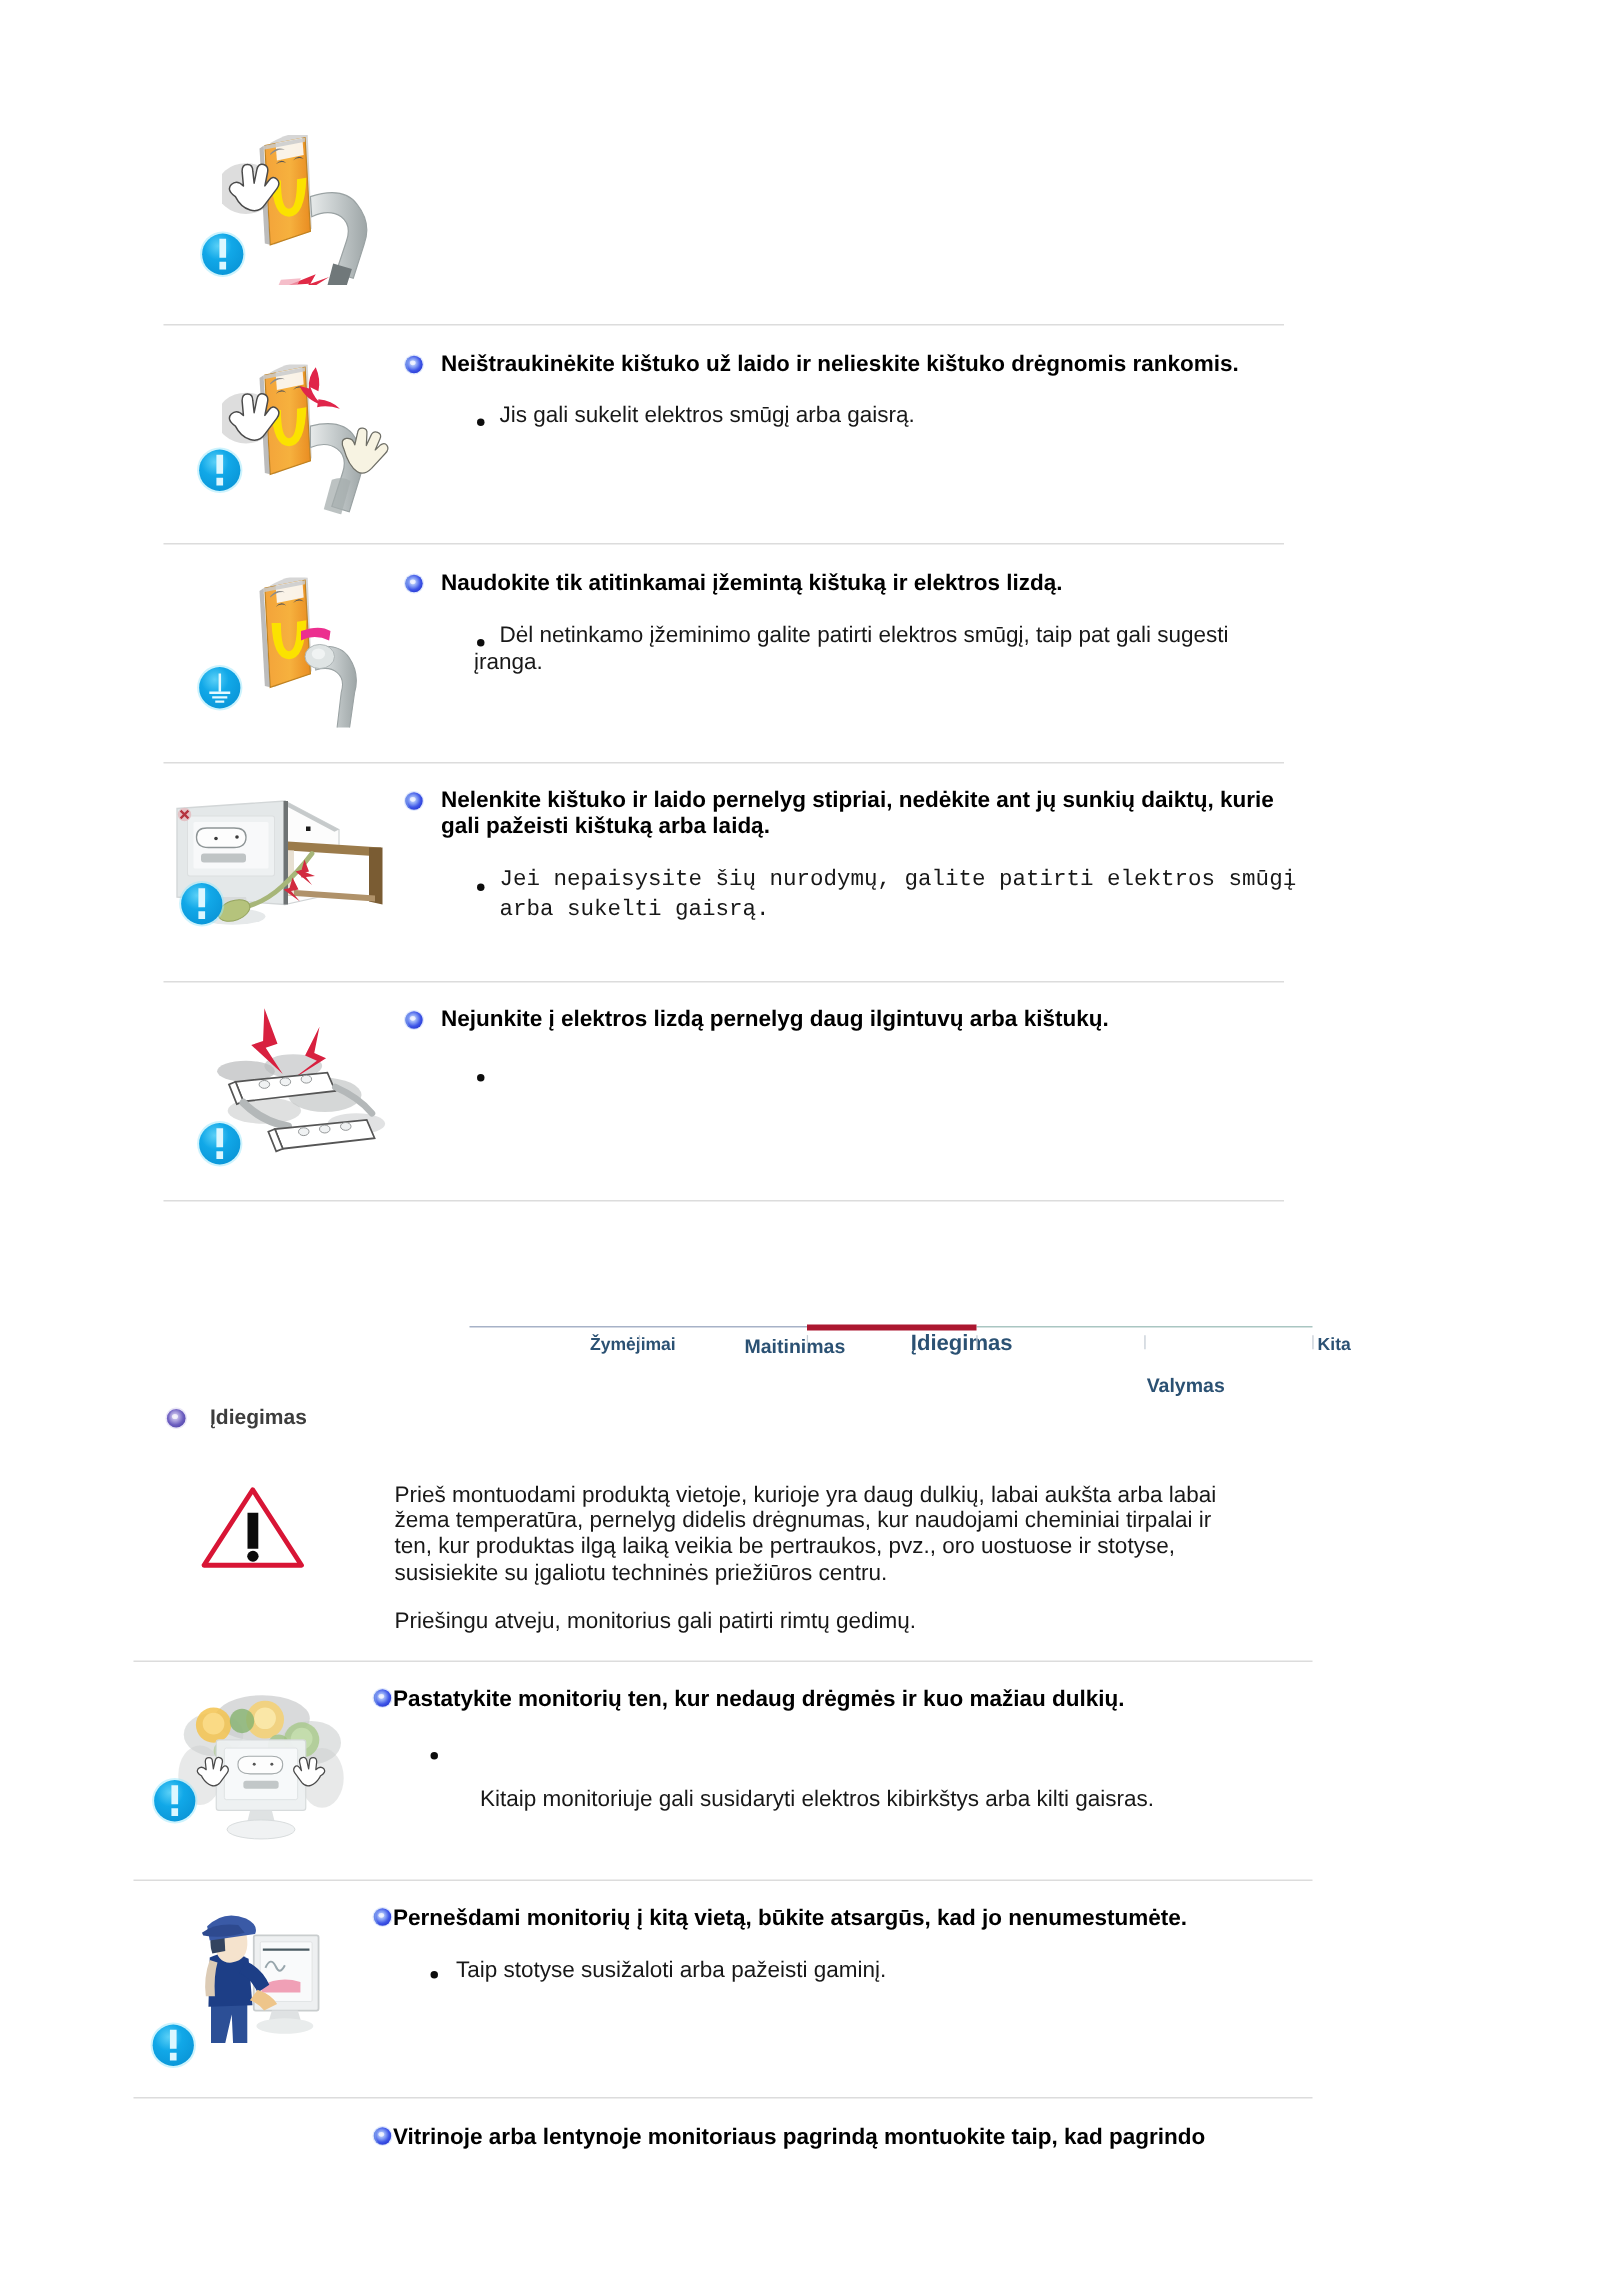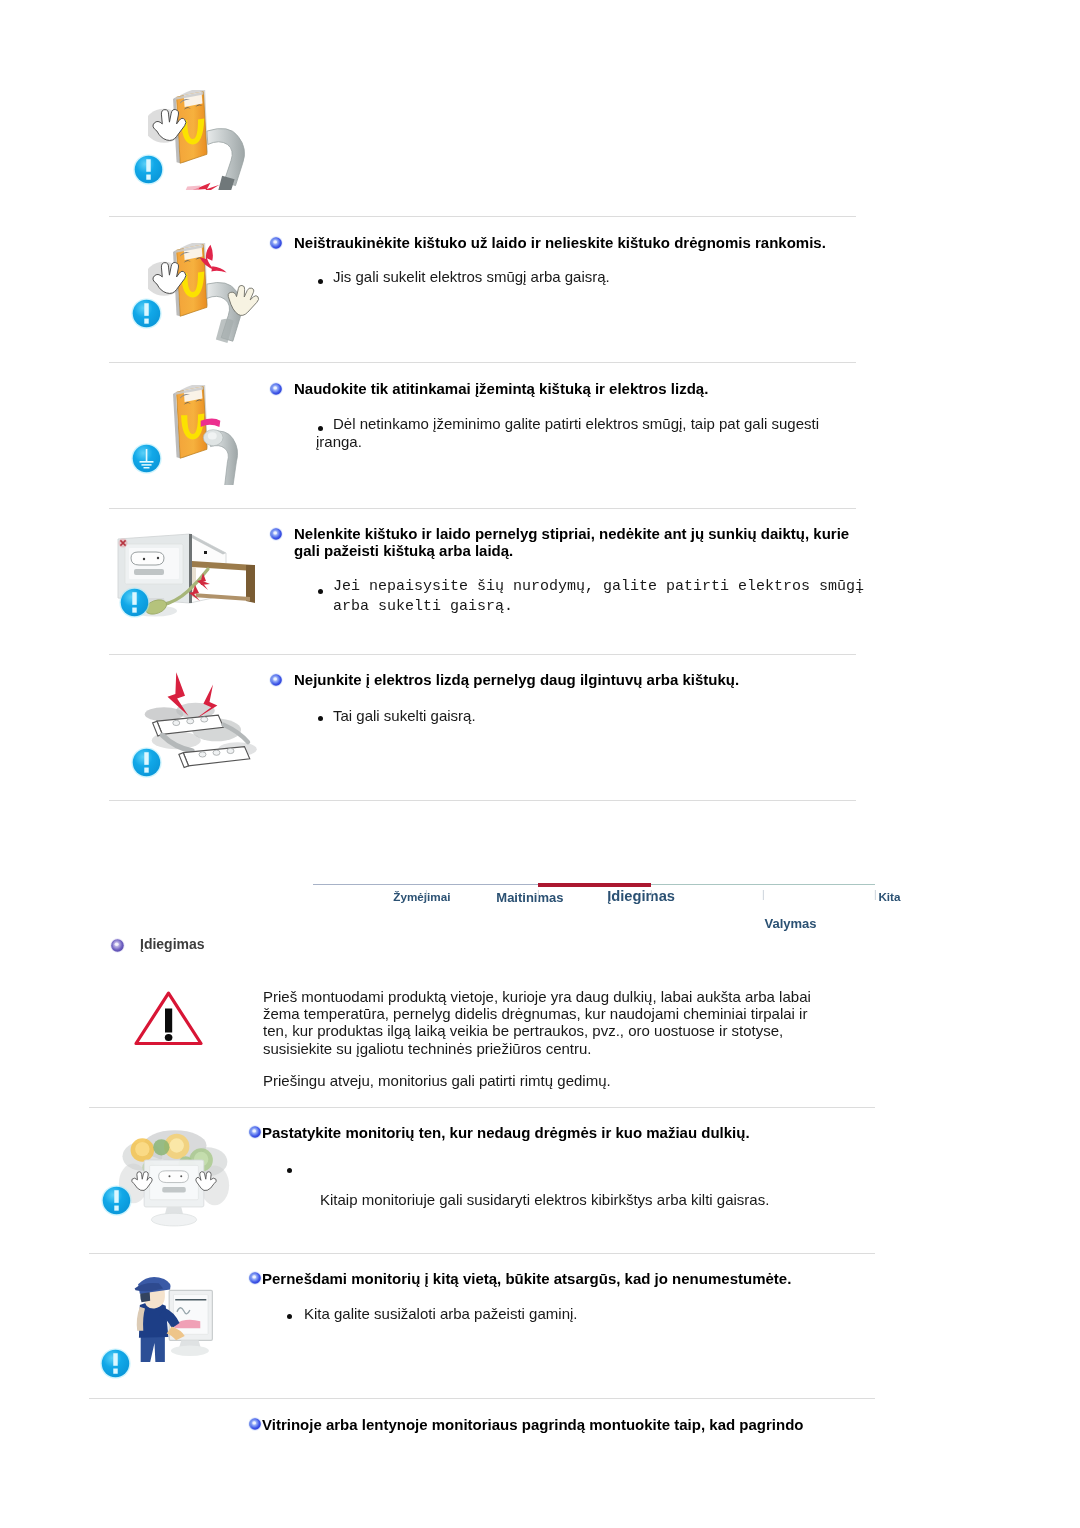--- a/index.html
+++ b/index.html
@@ -279,21 +279,20 @@
  <svg width="14" height="14" viewBox="0 0 14 14">
   <circle cx="7" cy="7" r="6.7" fill="#b6c9f8" opacity="0.45"></circle>
   <circle cx="7" cy="7" r="5.8" fill="url(#gGem)"></circle>
   <path d="M7 1.2 A5.8 5.8 0 0 0 7 12.8 A4.4 5.8 0 0 1 7 1.2 Z" fill="#8fb6e8" opacity="0.45"></path>
   <ellipse cx="6.2" cy="5.9" rx="1.9" ry="1.6" fill="#ffffff" opacity="0.7"></ellipse>
   <path d="M2.3 4.4 A5.8 5.8 0 0 0 2.6 10.2 A4.6 5.2 0 0 1 2.3 4.4 Z" fill="#bfe4ef" opacity="0.75"></path>
  </svg>
 </div>
 <div class="head" style="left:294px;top:670px;width:600px;">Nejunkite į elektros lizdą pernelyg daug ilgintuvų arba kištukų.</div>
 <div class="dot" style="left:318px;top:716px;"></div>
-<div class="body-t" style="left:333px;top:706px;width:600px;">Tai gali sukelti gaisrą.</div>
 <div class="rule" style="left:109px;top:800px;width:747px;"></div>
 
 <div style="position:absolute;left:0px;top:0px;width:1080px;height:0px;">
   <div style="position:absolute;left:313px;top:884px;width:225px;height:1px;background:#a7b2c7;"></div>
   <div style="position:absolute;left:651px;top:884px;width:224px;height:1px;background:#aac6c2;"></div>
   <div style="position:absolute;left:538px;top:883px;width:113px;height:4px;background:#ab1730;"></div>
   <div class="tablabel" style="left:290.5px;top:890px;width:160px;font-size:11.7px;">Žymėjimai</div>
   <div class="tablabel" style="left:403.5px;top:890px;width:160px;font-size:13px;">Maitinimas</div>
   <div class="tablabel" style="left:515.0px;top:888px;width:160px;font-size:14.7px;">Įdiegimas</div>
   <div class="tablabel" style="left:628.5px;top:916px;width:160px;font-size:13px;padding-left:28px;">Valymas</div>
@@ -431,21 +430,21 @@
  <svg width="14" height="14" viewBox="0 0 14 14">
   <circle cx="7" cy="7" r="6.7" fill="#b6c9f8" opacity="0.45"></circle>
   <circle cx="7" cy="7" r="5.8" fill="url(#gGem)"></circle>
   <path d="M7 1.2 A5.8 5.8 0 0 0 7 12.8 A4.4 5.8 0 0 1 7 1.2 Z" fill="#8fb6e8" opacity="0.45"></path>
   <ellipse cx="6.2" cy="5.9" rx="1.9" ry="1.6" fill="#ffffff" opacity="0.7"></ellipse>
   <path d="M2.3 4.4 A5.8 5.8 0 0 0 2.6 10.2 A4.6 5.2 0 0 1 2.3 4.4 Z" fill="#bfe4ef" opacity="0.75"></path>
  </svg>
 </div>
 <div class="head" style="left:262px;top:1269px;width:600px;">Pernešdami monitorių į kitą vietą, būkite atsargūs, kad jo nenumestumėte.</div>
 <div class="dot" style="left:287px;top:1314px;"></div>
-<div class="body-t" style="left:304px;top:1304px;width:600px;">Kita galite susižaloti arba pažeisti gaminį.</div>
+<div class="body-t" style="left:304px;top:1304px;width:600px;">Taip stotyse susižaloti arba pažeisti gaminį.</div>
 <div class="rule" style="left:89px;top:1398px;width:786px;"></div>
 
 <div class="gem" style="left:248px;top:1417px;width:14px;height:14px;">
  <svg width="14" height="14" viewBox="0 0 14 14">
   <circle cx="7" cy="7" r="6.7" fill="#b6c9f8" opacity="0.45"></circle>
   <circle cx="7" cy="7" r="5.8" fill="url(#gGem)"></circle>
   <path d="M7 1.2 A5.8 5.8 0 0 0 7 12.8 A4.4 5.8 0 0 1 7 1.2 Z" fill="#8fb6e8" opacity="0.45"></path>
   <ellipse cx="6.2" cy="5.9" rx="1.9" ry="1.6" fill="#ffffff" opacity="0.7"></ellipse>
   <path d="M2.3 4.4 A5.8 5.8 0 0 0 2.6 10.2 A4.6 5.2 0 0 1 2.3 4.4 Z" fill="#bfe4ef" opacity="0.75"></path>
  </svg>

